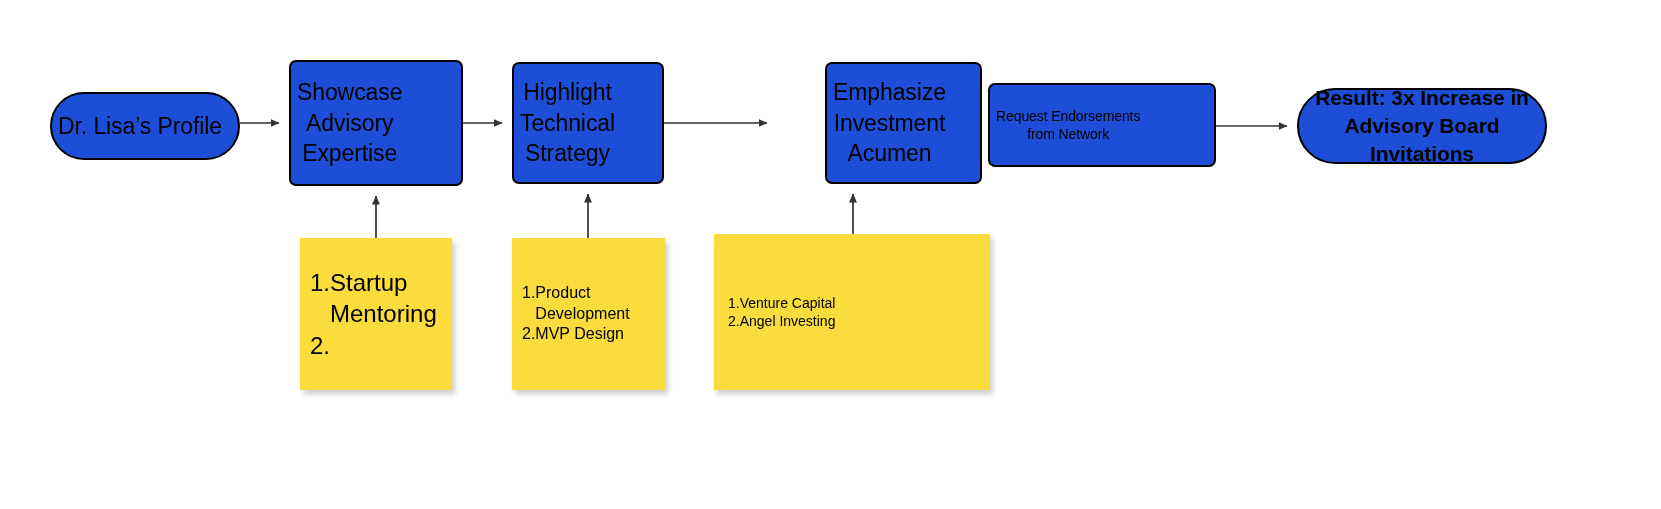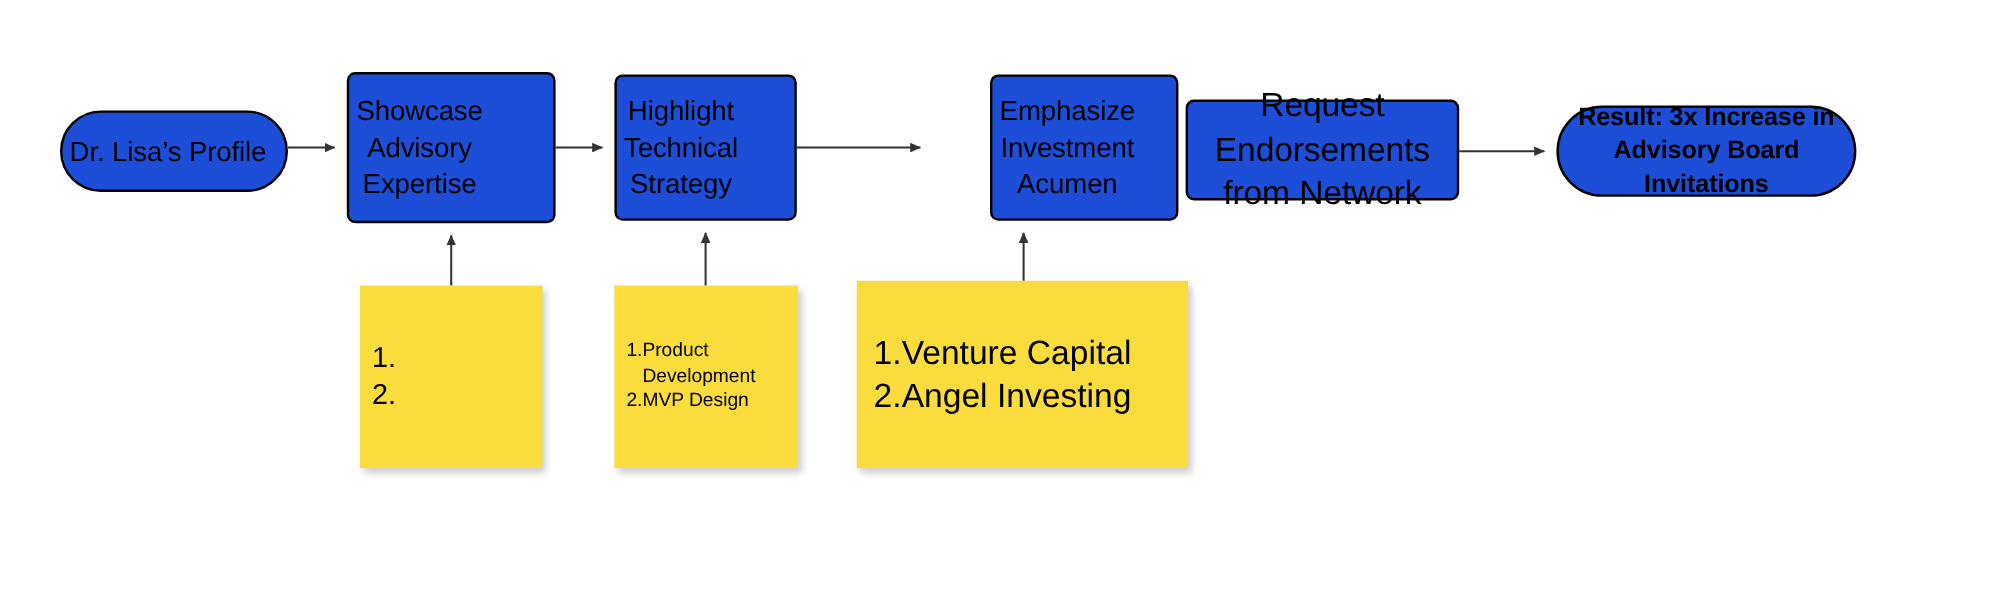--- a/index.html
+++ b/index.html
@@ -76,21 +76,21 @@
     flex: 0 0 auto;
     white-space: pre;
   }
   .note-text {
     flex: 1 1 auto;
   }
 
   
   .t-24 { font-size: 24px; }
   .t-23 { font-size: 23px; }
-  .t-22 { font-size: 28px; }
+  .t-22 { font-size: 14px; }
   .t-21 { font-size: 21px; font-weight: bold; }
   .t-16 { font-size: 16px; }
 </style>
 </head>
 <body>
 
 <div id="canvas">
 
   <svg id="edges" width="1661" height="509" viewBox="0 0 1661 509">
     <defs>
@@ -136,20 +136,21 @@
       <div class="node stadium t-21" style="left: 1297px; top: 88px; width: 250px; height: 76px;">
         <span class="node-label">Result: 3x Increase in
 Advisory Board Invitations</span>
       </div>
     </div>
   <div id="notes-layer">
       <div class="note t-24" style="left: 300px; top: 238px; width: 152px; height: 152px; padding-left: 10px; padding-right: 4px;">
         <ul class="note-list">
           <li class="note-item">
             <span class="note-num">1.</span>
+            <span class="note-text">Startup Mentoring</span>
           </li>
           <li class="note-item">
             <span class="note-num">2.</span>
           </li>
         </ul>
       </div>
       <div class="note t-16" style="left: 512px; top: 238px; width: 153px; height: 152px; padding-left: 10px; padding-right: 4px;">
         <ul class="note-list">
           <li class="note-item">
             <span class="note-num">1.</span>

